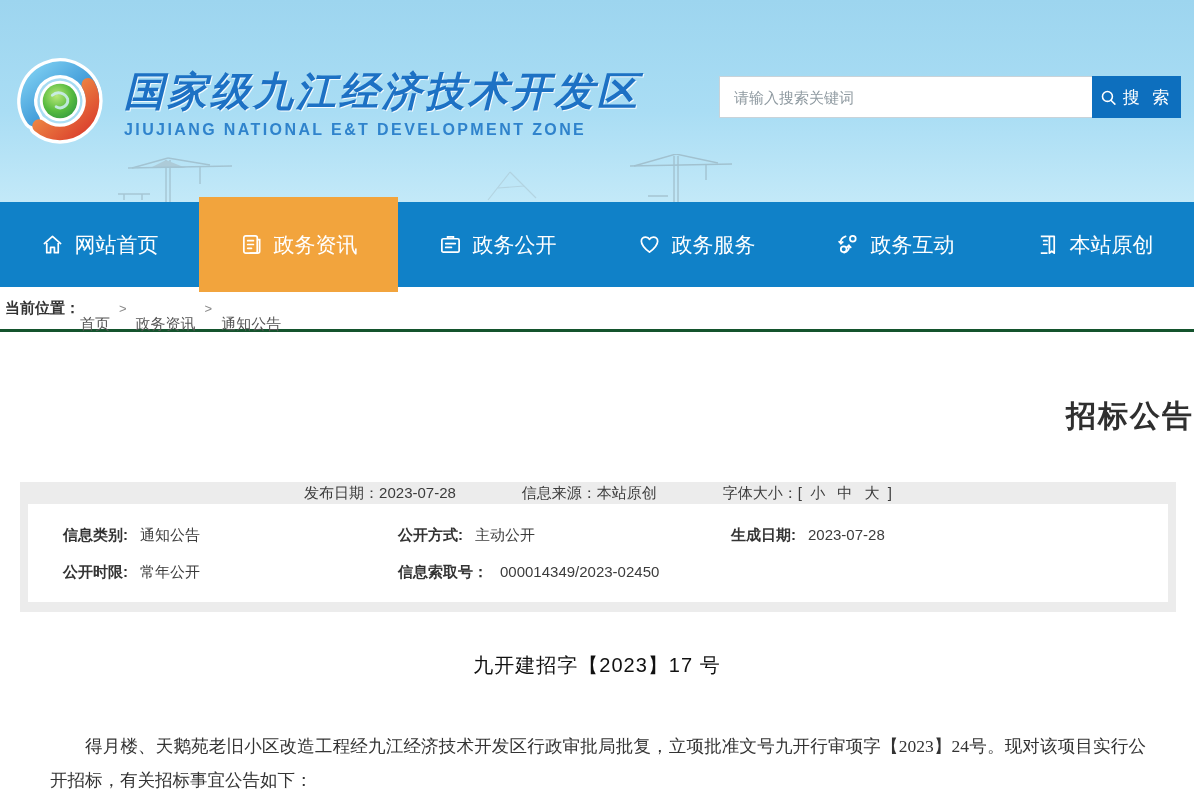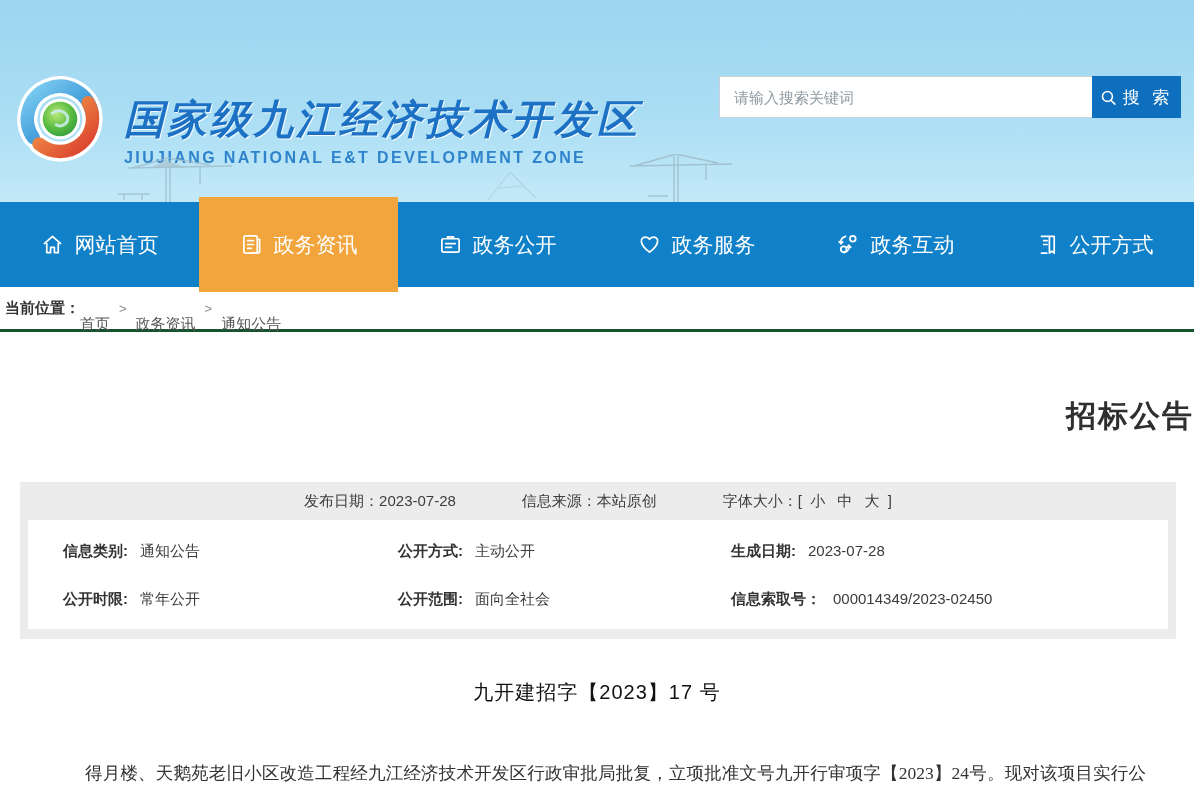--- a/index.html
+++ b/index.html
@@ -11,21 +11,21 @@
     color:#333;
     position:relative;
   }
 
   
   .header {
     position:relative; height:202px;
     background:linear-gradient(180deg,#9dd5ef 0%,#a9ddf4 55%,#c3e9f8 100%);
     overflow:hidden;
   }
-  .logo-area { position:absolute; left:12px; top:71px; display:flex; align-items:flex-end; cursor:pointer; }
+  .logo-area { position:absolute; left:12px; top:53px; display:flex; align-items:center; cursor:pointer; }
   .emblem { width:96px; height:96px; flex:0 0 auto; }
   .logo-text { margin-left:16px; padding-top:6px; }
   .site-cn {
     font-family:"Liberation Serif", serif;
     font-weight:bold; font-style:italic;
     font-size:40px; line-height:44px; letter-spacing:3px;
     color:#1d71c4; text-shadow:1px 1px 0 rgba(255,255,255,.85);
     white-space:nowrap;
   }
   .site-en {
@@ -75,28 +75,28 @@
 
   
   .article-title {
     margin-top:64px; text-align:right;
     font-size:30px; font-weight:bold; color:#2f2f2f; letter-spacing:2px;
   }
   .gray-panel {
     margin:45px 18px 0 20px; background:#ececec; padding-bottom:10px;
   }
   .meta-row {
-    height:38px; display:flex; align-items:center; justify-content:center;
+    height:22px; display:flex; align-items:center; justify-content:center;
     gap:66px; font-size:15px; color:#3c3c3c;
   }
   .meta-item { white-space:nowrap; }
   .font-size-ctl span.size-opt { cursor:pointer; margin:0 4px; }
   .info-box {
     margin:0 8px; background:#ffffff; padding:22px 0 20px 35px;
-    display:grid; grid-template-columns:335px 333px auto; row-gap:29px;
+    display:grid; grid-template-columns:335px 333px auto; row-gap:18px;
     font-size:15px;
   }
   .info-cell { white-space:nowrap; }
   .info-label { font-weight:bold; color:#333; margin-right:12px; }
   .info-value { color:#3c3c3c; }
 
   .doc-number {
     margin-top:40px; text-align:center;
     font-family:Liberation Sans, sans-serif; font-size:20px; color:#111;
     letter-spacing:1px;
@@ -228,21 +228,21 @@
     </svg>
     <span>政务互动</span>
   </div>
   <div class="nav-item">
     <svg class="nav-icon" viewBox="0 0 24 24">
       <path d="M5 3.5 H19 V21 L16.5 19 L14 21 V3.5" fill="none" stroke="#fff" stroke-width="1.8" stroke-linejoin="round"></path>
       <line x1="8" y1="8" x2="11.5" y2="8" stroke="#fff" stroke-width="1.8" stroke-linecap="round"></line>
       <line x1="8" y1="12" x2="11.5" y2="12" stroke="#fff" stroke-width="1.8" stroke-linecap="round"></line>
       <path d="M5 21 H12" fill="none" stroke="#fff" stroke-width="1.8"></path>
     </svg>
-    <span>公开方式</span>
+    <span>本站原创</span>
   </div>
 </div>
 
 <div class="breadcrumb">
   <span class="crumb-label">当前位置：</span>
   <span class="crumb-link">首页</span>
   <span class="crumb-sep">&gt;</span>
   <span class="crumb-link">政务资讯</span>
   <span class="crumb-sep">&gt;</span>
   <span class="crumb-link">通知公告</span>
@@ -271,23 +271,20 @@
       <div class="info-cell">
         <span class="info-label">公开方式:</span><span class="info-value">主动公开</span>
       </div>
       <div class="info-cell">
         <span class="info-label">生成日期:</span><span class="info-value">2023-07-28</span>
       </div>
       <div class="info-cell">
         <span class="info-label">公开时限:</span><span class="info-value">常年公开</span>
       </div>
       <div class="info-cell">
-        <span class="info-label">公开范围:</span><span class="info-value">面向全社会</span>
-      </div>
-      <div class="info-cell">
         <span class="info-label">信息索取号：</span><span class="info-value">000014349/2023-02450</span>
       </div>
     </div>
   </div>
 
   <div class="doc-number">九开建招字【2023】17  号</div>
 
   <p class="body-para">得月楼、天鹅苑老旧小区改造工程经九江经济技术开发区行政审批局批复，立项批准文号九开行审项字【2023】24号。现对该项目实行公开招标，有关招标事宜公告如下：</p>
 </div>
 

